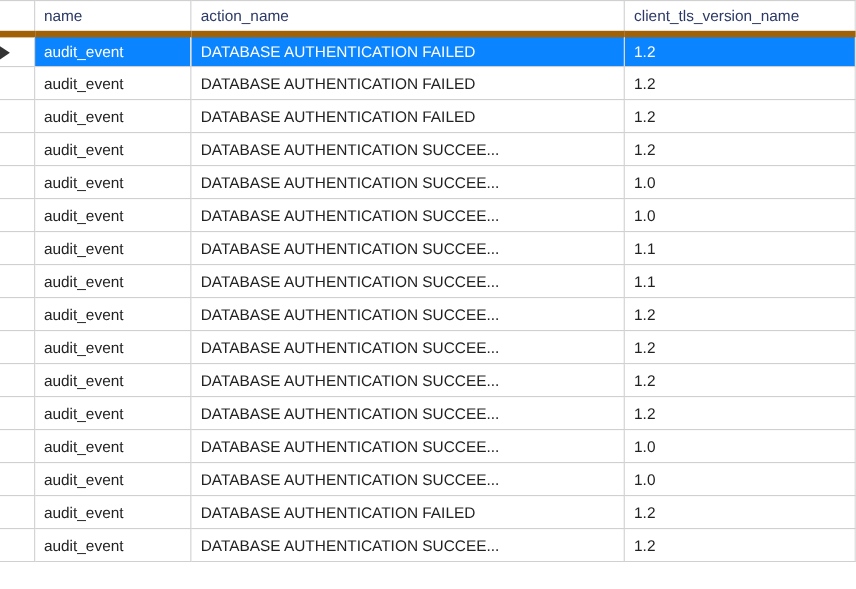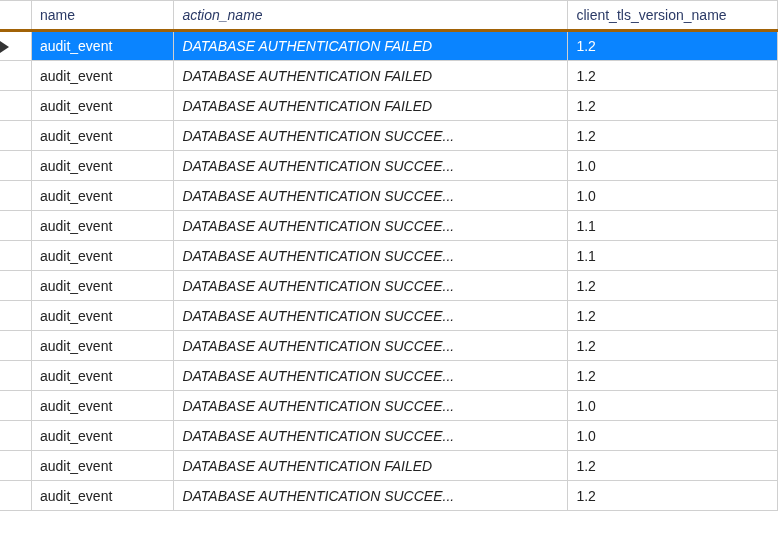--- a/index.html
+++ b/index.html
@@ -26,31 +26,31 @@
     white-space: nowrap;
     overflow: hidden;
     text-overflow: clip;
     height: 30px;
     vertical-align: middle;
   }
   .grid th {
     font-weight: 400;
     color: #2b3a66;
     background: #fff;
-    border-bottom: 3px solid #a16207;
+    border-bottom: 6px solid #a16207;
   }
   .col-gutter {
     width: 30px;
     padding: 0 !important;
     text-align: center;
     background: #fff;
     border-left: none;
   }
   .col-name   { width: 136px; }
-  .col-action { width: 376px; font-style: italic; }
+  .col-action { width: 376px; }
   .col-tls    { width: 200px; border-right: none; }
   .row-sel td.col-name,
   .row-sel td.col-action,
   .row-sel td.col-tls {
     background: #0a84ff;
     color: #fff;
   }
   .row-sel td.col-name {
     border-left: 1px solid #d0d0d0;
   }

